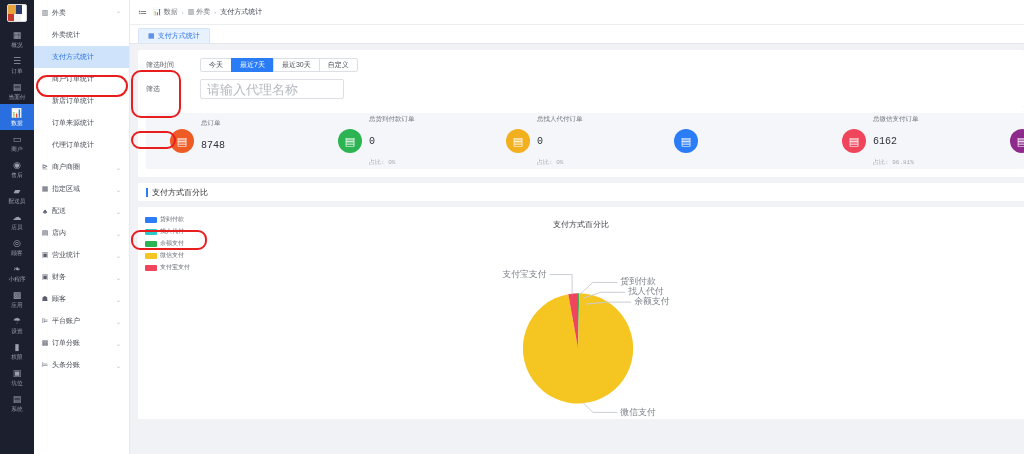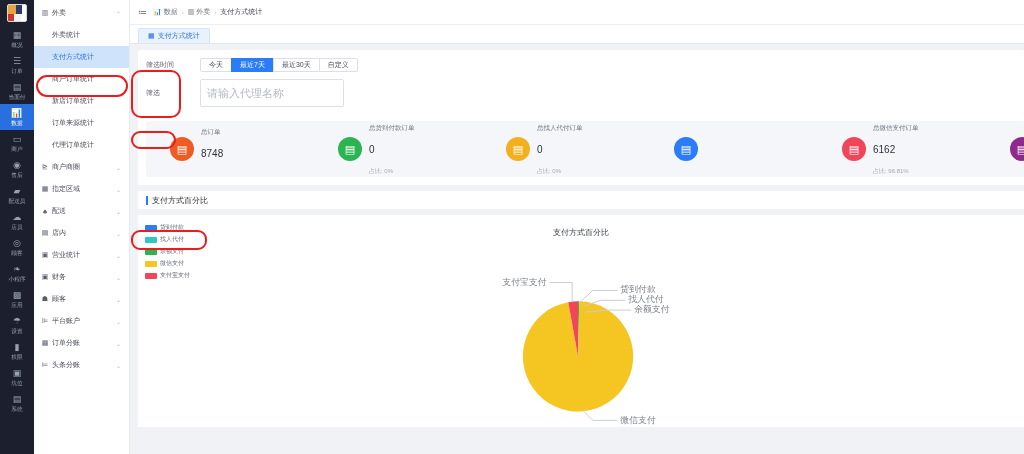--- a/index.html
+++ b/index.html
@@ -95,22 +95,22 @@
   .btn-group { display: flex; }
   .tbtn {
     height: 14px; padding: 0 8px; font-size: 7px; color: #4a4d57;
     background: #fff; border: 1px solid #dcdfe6; margin-left: -1px;
     display: flex; align-items: center; cursor: pointer;
   }
   .tbtn:first-child { margin-left: 0; border-radius: 2px 0 0 2px; }
   .tbtn:last-child { border-radius: 0 2px 2px 0; }
   .tbtn.active { background: #2a7cf7; border-color: #2a7cf7; color: #fff; }
   .fin {
-    height: 28px; width: 144px; border: 1px solid #dcdfe6; border-radius: 2px;
-    font-size: 11px; color: #404350; padding: 0 6px; background: #fff;
+    height: 20px; width: 144px; border: 1px solid #dcdfe6; border-radius: 2px;
+    font-size: 13px; color: #404350; padding: 0 6px; background: #fff;
     font-family: "Liberation Sans", sans-serif; outline: none;
   }
   .fin::placeholder { color: #b6b9c0; }
   .fin.second { margin-left: 10px; }
 
   
   .sect {
     margin-top: 6px; background: #fff; height: 18px;
     display: flex; align-items: center; padding-left: 8px; gap: 4px;
   }
@@ -122,21 +122,21 @@
   .cards {
     background: #f4f6fa; border-radius: 2px; height: 56px;
     display: flex; align-items: center; overflow: hidden;
   }
   .card { display: flex; align-items: center; gap: 7px; flex: 0 0 168px; padding-left: 24px; }
   .card-ico {
     width: 24px; height: 24px; border-radius: 50%;
     display: flex; align-items: center; justify-content: center;
     color: #fff; font-size: 11px; flex: 0 0 24px;
   }
-  .card-txt { display: flex; flex-direction: column; gap: 11px; }
+  .card-txt { display: flex; flex-direction: column; gap: 11px; font-family: Liberation Mono, monospace; }
   .card-label { font-size: 6.5px; color: #6f737c; line-height: 9px; }
   .card-value { font-size: 10px; color: #2f3238; line-height: 13px; }
   .card-pct { font-size: 6px; color: #a5a9b1; line-height: 8px; }
 
   
   .chart-panel {
     margin-top: 6px; background: #fff; height: 212px;
     position: relative; overflow: hidden;
   }
   .legend { position: absolute; left: 7px; top: 8px; display: flex; flex-direction: column; gap: 3px; }

